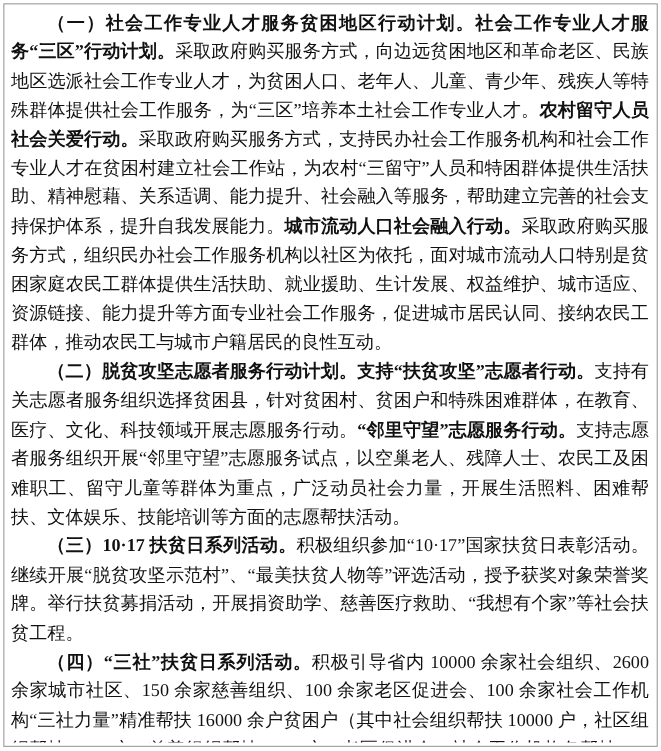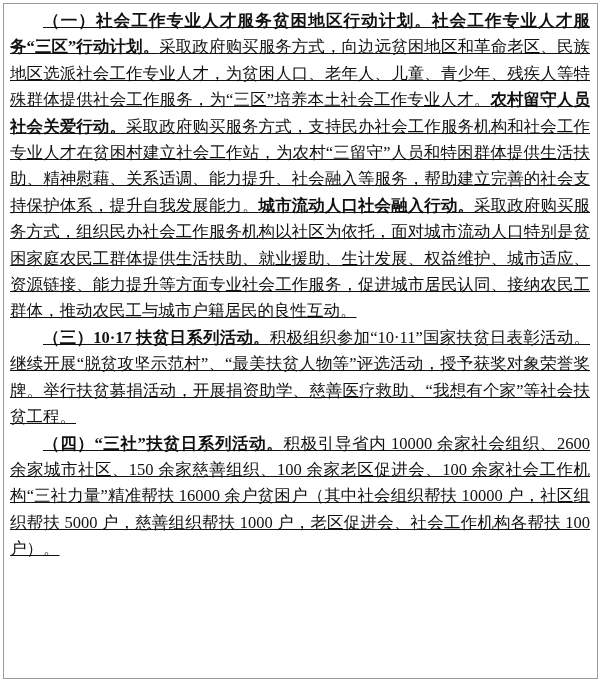--- a/index.html
+++ b/index.html
@@ -33,35 +33,35 @@
     right: 11px;
     top: 8px;
     bottom: 8px;
     font-family: "Liberation Serif", "DejaVu Serif", serif;
     font-size: 16.5px;
     line-height: 26.4px;
     color: var(--text-color, #111111);
     text-align: justify;
     text-justify: inter-character;
     overflow: hidden;
-    text-decoration: underline;
   }
   .content p {
     margin: 0;
     padding: 0;
     text-indent: 2em;
     word-break: break-all;
   }
   .content span.bold {
     font-weight: bold;
   }
 </style>
 </head>
 <body style="--page-bg: #ffffff; --border-color: #9b9b9b; --text-color: #111111;">
 
 <div class="page">
   <div class="frame"></div>
   <div class="content">
       <p><span class="bold">（一）社会工作专业人才服务贫困地区行动计划。社会工作专业人才服务“三区”行动计划。</span><span>采取政府购买服务方式，向边远贫困地区和革命老区、民族地区选派社会工作专业人才，为贫困人口、老年人、儿童、青少年、残疾人等特殊群体提供社会工作服务，为“三区”培养本土社会工作专业人才。</span><span class="bold">农村留守人员社会关爱行动。</span><span>采取政府购买服务方式，支持民办社会工作服务机构和社会工作专业人才在贫困村建立社会工作站，为农村“三留守”人员和特困群体提供生活扶助、精神慰藉、关系适调、能力提升、社会融入等服务，帮助建立完善的社会支持保护体系，提升自我发展能力。</span><span class="bold">城市流动人口社会融入行动。</span><span>采取政府购买服务方式，组织民办社会工作服务机构以社区为依托，面对城市流动人口特别是贫困家庭农民工群体提供生活扶助、就业援助、生计发展、权益维护、城市适应、资源链接、能力提升等方面专业社会工作服务，促进城市居民认同、接纳农民工群体，推动农民工与城市户籍居民的良性互动。</span></p>
-      <p><span class="bold">（三）10·17 扶贫日系列活动。</span><span>积极组织参加“10·11”国家扶贫日表彰活动。继续开展“脱贫攻坚示范村”、“最美扶贫人物等”评选活动，授予获奖对象荣誉奖牌。举行扶贫募捐活动，开展捐资助学、慈善医疗救助、“我想有个家”等社会扶贫工程。</span></p>
+      <p><span class="bold">（二）脱贫攻坚志愿者服务行动计划。支持“扶贫攻坚”志愿者行动。</span><span>支持有关志愿者服务组织选择贫困县，针对贫困村、贫困户和特殊困难群体，在教育、医疗、文化、科技领域开展志愿服务行动。</span><span class="bold">“邻里守望”志愿服务行动。</span><span>支持志愿者服务组织开展“邻里守望”志愿服务试点，以空巢老人、残障人士、农民工及困难职工、留守儿童等群体为重点，广泛动员社会力量，开展生活照料、困难帮扶、文体娱乐、技能培训等方面的志愿帮扶活动。</span></p>
+      <p><span class="bold">（三）10·17 扶贫日系列活动。</span><span>积极组织参加“10·17”国家扶贫日表彰活动。继续开展“脱贫攻坚示范村”、“最美扶贫人物等”评选活动，授予获奖对象荣誉奖牌。举行扶贫募捐活动，开展捐资助学、慈善医疗救助、“我想有个家”等社会扶贫工程。</span></p>
       <p><span class="bold">（四）“三社”扶贫日系列活动。</span><span>积极引导省内 10000 余家社会组织、2600 余家城市社区、150 余家慈善组织、100 余家老区促进会、100 余家社会工作机构“三社力量”精准帮扶 16000 余户贫困户（其中社会组织帮扶 10000 户，社区组织帮扶 5000 户，慈善组织帮扶 1000 户，老区促进会、社会工作机构各帮扶 100 户）。</span></p>
     </div>
 </div>
 
 </body></html>

